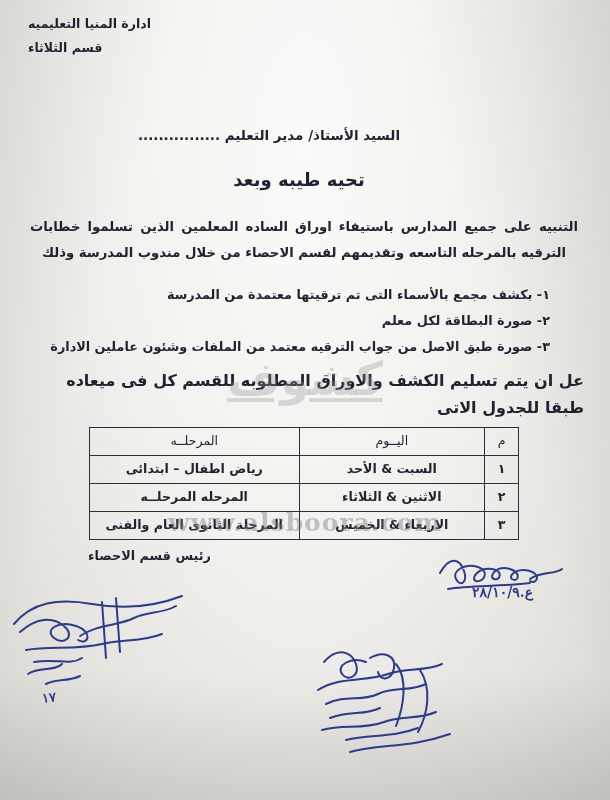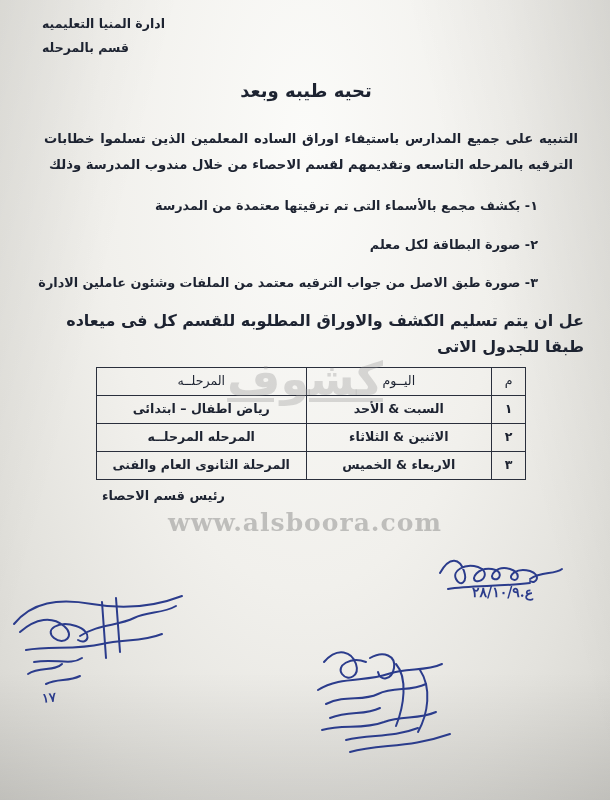--- a/index.html
+++ b/index.html
@@ -31,21 +31,21 @@
     inset: 0;
     background:
       linear-gradient(105deg, rgba(0,0,0,0.055) 0%, rgba(0,0,0,0) 22%),
       linear-gradient(255deg, rgba(0,0,0,0.07) 0%, rgba(0,0,0,0) 25%),
       linear-gradient(0deg, rgba(0,0,0,0.10) 0%, rgba(0,0,0,0) 16%);
     pointer-events: none;
   }
   .content {
     position: absolute;
     inset: 0;
-    padding: 14px 26px 0 38px;
+    padding: 14px 26px 0 24px;
     box-sizing: border-box;
     color: #1d2331;
     font-size: 13px;
     line-height: 1.65;
   }
   .hdr {
     text-align: left;
     direction: rtl;
     font-size: 12.5px;
     font-weight: bold;
@@ -84,21 +84,21 @@
   }
   .items {
     margin: 16px 0 0 0;
     padding: 0 34px 0 0;
     list-style: none;
     font-size: 12.8px;
     font-weight: bold;
     line-height: 2.05;
   }
   .items li {
-    margin: 12px;
+    margin: 0;
     white-space: nowrap;
   }
   .table-intro {
     margin-top: 8px;
     font-size: 16px;
     font-weight: bold;
   }
   table.sched {
     margin: 6px auto 0 auto;
     border-collapse: collapse;
@@ -184,23 +184,24 @@
 </head>
 <body>
 
 <div class="page">
   <div class="sheet"></div>
 
   <div class="content">
 
     <div class="hdr">
       <span class="hdr-line">ادارة المنيا التعليميه</span>
-      <span class="hdr-line">قسم بالمرحله</span>
+      <span class="hdr-line">قسم الثلاثاء</span>
     </div>
 
+    <div class="addressee">السيد الأستاذ/ مدير التعليم ................</div>
 
     <div class="greeting">تحيه طيبه وبعد</div>
 
     <div class="para">التنبيه على جميع المدارس باستيفاء اوراق الساده المعلمين الذين تسلموا خطابات الترقيه بالمرحله التاسعه وتقديمهم لقسم الاحصاء من خلال مندوب المدرسة وذلك</div>
 
     <ul class="items">
       <li>١- بكشف مجمع بالأسماء التى تم ترقيتها معتمدة من المدرسة</li>
       <li>٢- صورة البطاقة لكل معلم</li>
       <li>٣- صورة طبق الاصل من جواب الترقيه معتمد من الملفات وشئون عاملين الادارة</li>
     </ul>

